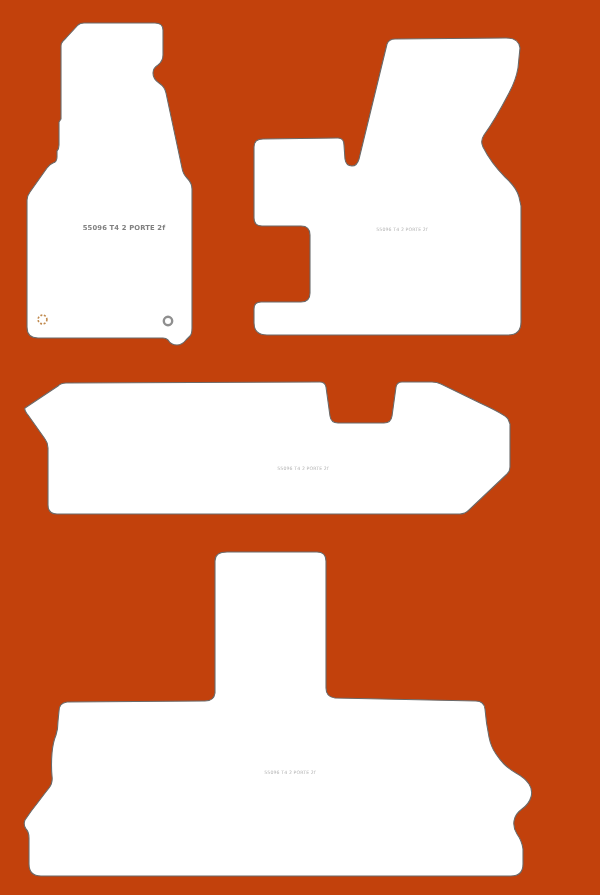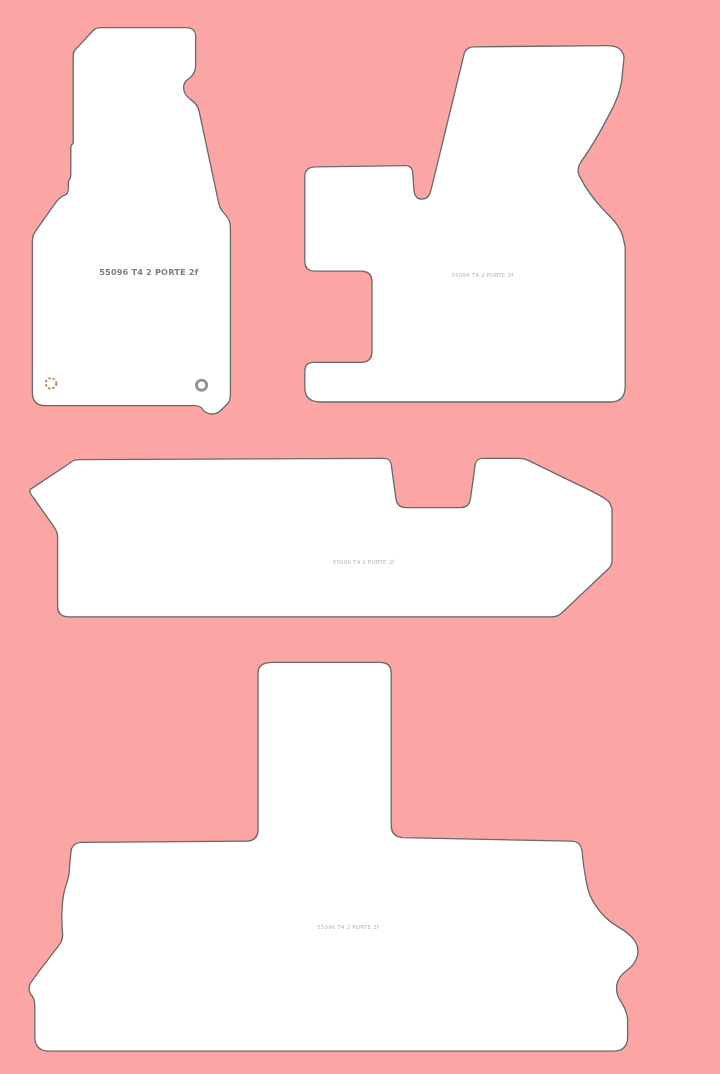--- a/index.html
+++ b/index.html
@@ -5,21 +5,21 @@
   html, body {
     margin: 0;
     padding: 0;
     background: #ffffff;
     font-family: "DejaVu Sans", sans-serif;
   }
   .sheet {
     position: relative;
     width: 600px;
     height: 895px;
-    background: #fca5a5;
+    background: #c2410c;
     overflow: hidden;
   }
   svg { display: block; }
   .mat-outline {
     fill: #ffffff;
     stroke-width: 1.1;
     stroke-linejoin: round;
     stroke-linecap: round;
   }
   .mat-label {

